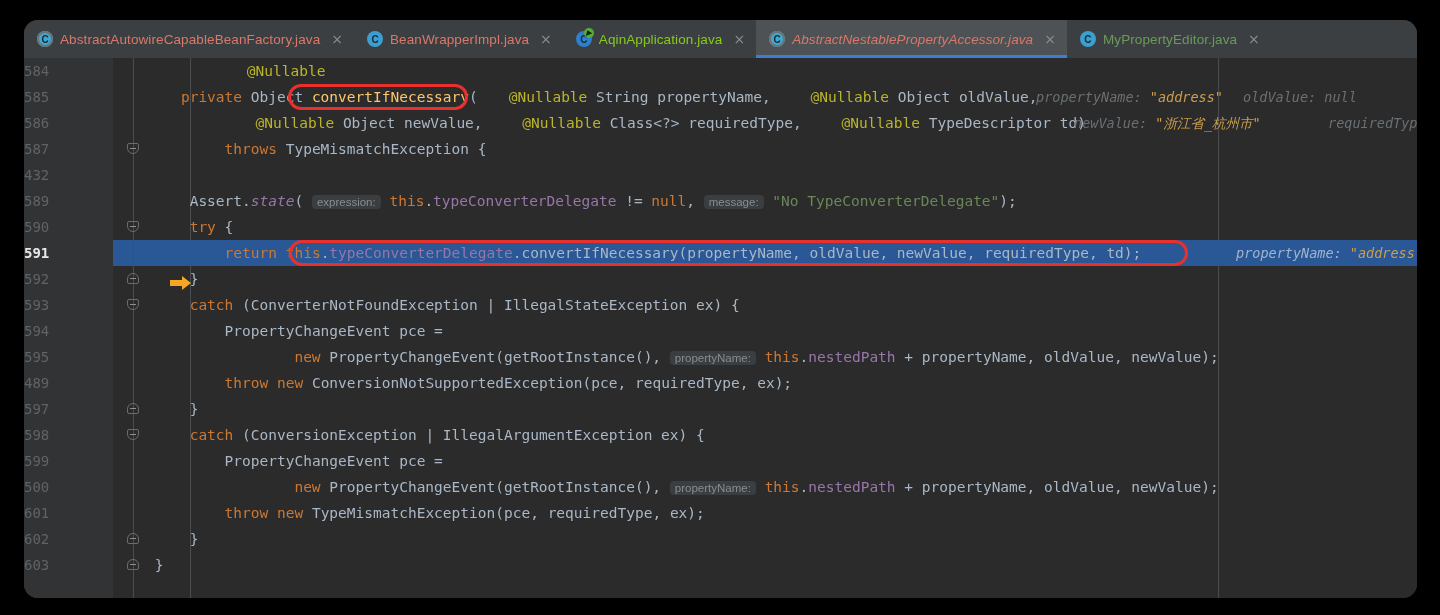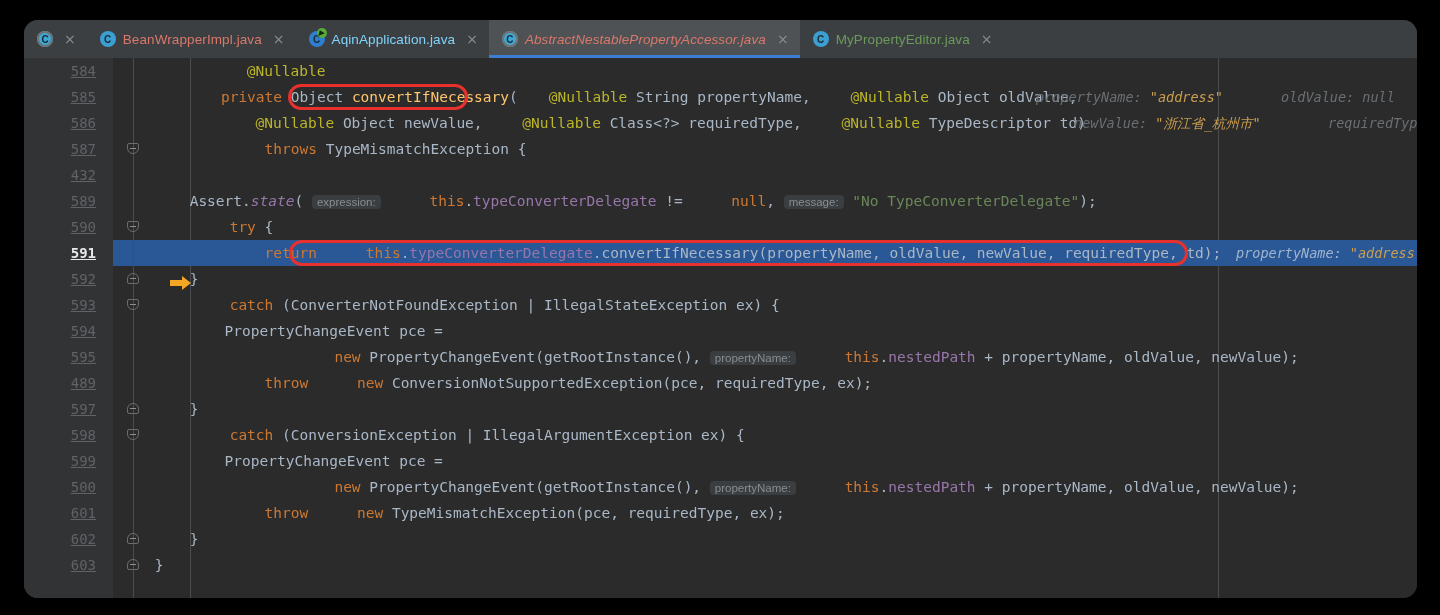--- a/index.html
+++ b/index.html
@@ -117,25 +117,23 @@
     content: "";
     position: absolute;
     left: 89px; right: 0; top: 0; bottom: 0;
     background: #2a5795;
   }
 
   .gutter-num {
     position: absolute;
     left: 0; top: 0;
     width: 72px;
-    text-align: right;
     color: #606366;
     font-size: 14px;
     z-index: 3;
-    text-decoration: underline;
   }
   .code-line.hl .gutter-num { color: #e8e8e8; font-weight: bold; }
 
   .fold {
     position: absolute;
     left: 103px; top: 0;
     width: 13px; height: 26px;
     z-index: 3;
   }
   .fold i {
@@ -179,21 +177,21 @@
   
   .iguide {
     position: absolute;
     top: 0; bottom: 0;
     width: 1px;
     background: #4a4d4f;
     z-index: 0;
   }
 
   
-  .kw   { color: #cc7832; margin-left: 40px; }
+  .kw   { color: #cc7832; }
   .ann  { color: #bbb529; padding-left: 31px; }
   .str  { color: #6a8759; }
   .fld  { color: #9876aa; }
   .stat { color: #9876aa; font-style: italic; }
   .meth { color: #ffc66d; }
   .txt  { color: #a9b7c6; }
 
   
   .hint {
     color: #888d91;
@@ -226,32 +224,33 @@
 </style>
 </head>
 <body>
 
 <div id="ide-window">
 
   <div id="tab-bar">
 
     <div class="tab">
       <span class="ic cls">C</span>
+      <span class="tab-label" style="color:#d9786b">AbstractAutowireCapableBeanFactory.java</span>
       <span class="tab-close">×</span>
     </div>
 
     <div class="tab">
       <span class="ic cls plain">C</span>
       <span class="tab-label" style="color:#d9786b">BeanWrapperImpl.java</span>
       <span class="tab-close">×</span>
     </div>
 
     <div class="tab">
       <span class="ic spring">C<i class="badge">▶</i></span>
-      <span class="tab-label" style="color:#7dd3fc">AqinApplication.java</span>
+      <span class="tab-label" style="color:#84cc16">AqinApplication.java</span>
       <span class="tab-close">×</span>
     </div>
 
     <div class="tab active">
       <span class="ic cls">C</span>
       <span class="tab-label" style="color:#d9786b">AbstractNestablePropertyAccessor.java</span>
       <span class="tab-close">×</span>
     </div>
 
     <div class="tab">
@@ -272,21 +271,21 @@
 
     <div class="code-line">
       <span class="gutter-num">584</span>
       <span class="code-text"><span class="txt">        </span><span class="ann">@Nullable</span></span>
     </div>
 
     <div class="code-line">
       <span class="gutter-num">585</span>
       <span class="code-text"><span class="txt">    </span><span class="kw">private</span><span class="txt"> </span><span class="txt">Object</span><span class="txt"> </span><span class="meth">convertIfNecessary</span><span class="txt">(</span><span class="ann">@Nullable</span><span class="txt"> </span><span class="txt">String</span><span class="txt"> </span><span class="txt">propertyName</span><span class="txt">, </span><span class="ann">@Nullable</span><span class="txt"> </span><span class="txt">Object</span><span class="txt"> </span><span class="txt">oldValue</span><span class="txt">,</span></span>
       <span class="code-text dbg" style="left:1012px"><span>propertyName:</span> <span class="v">"address"</span></span>
-      <span class="code-text dbg" style="left:1257px"><span>oldValue:</span> <span class="vnull">null</span></span>
+      <span class="code-text dbg" style="left:1219px"><span>oldValue:</span> <span class="vnull">null</span></span>
     </div>
 
     <div class="code-line">
       <span class="gutter-num">586</span>
       <span class="code-text"><span class="txt">         </span><span class="ann">@Nullable</span><span class="txt"> </span><span class="txt">Object</span><span class="txt"> </span><span class="txt">newValue</span><span class="txt">, </span><span class="ann">@Nullable</span><span class="txt"> </span><span class="txt">Class&lt;?&gt;</span><span class="txt"> </span><span class="txt">requiredType</span><span class="txt">, </span><span class="ann">@Nullable</span><span class="txt"> </span><span class="txt">TypeDescriptor</span><span class="txt"> </span><span class="txt">td</span><span class="txt">)</span></span>
       <span class="code-text dbg" style="left:1050px"><span>newValue:</span> <span class="v">"浙江省_杭州市"</span></span>
       <span class="code-text dbg" style="left:1304px"><span>requiredType:</span></span>
     </div>
 
     <div class="code-line">

